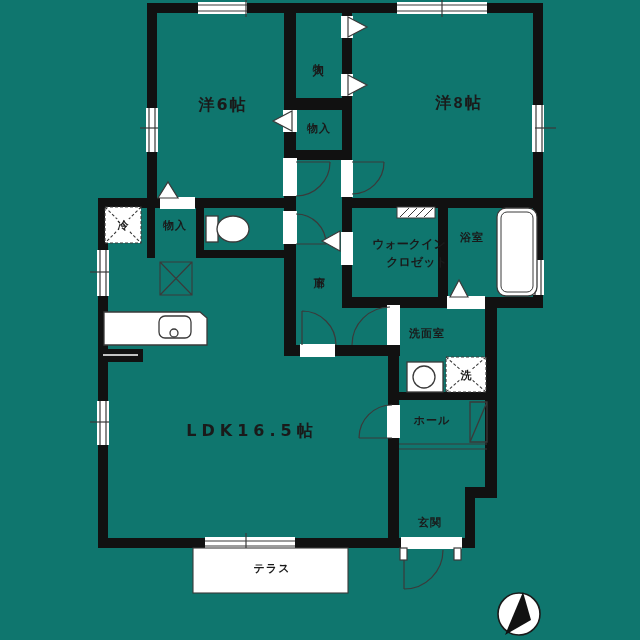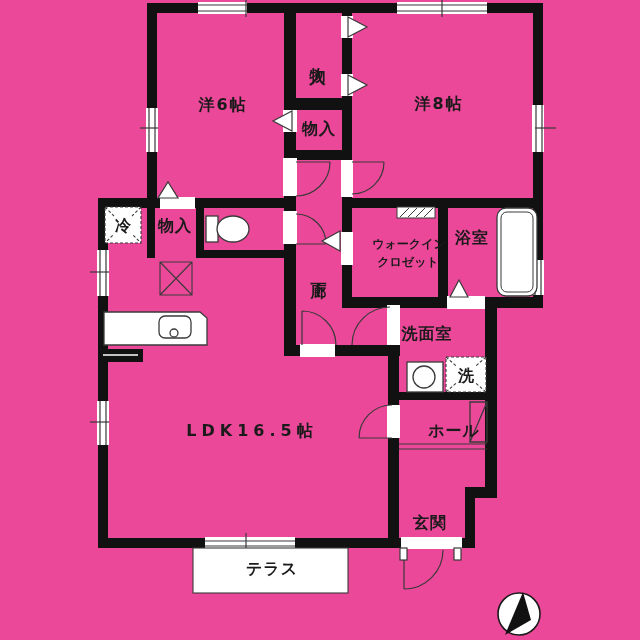--- a/index.html
+++ b/index.html
@@ -1,23 +1,23 @@
 <!DOCTYPE html>
 <html><head>
 <meta charset="utf-8">
 <style>
   html,body{margin:0;padding:0;background:#ffffff;}
   .plan{
-    position:relative;width:640px;height:640px;background:#ec4899;
+    position:relative;width:640px;height:640px;background:#0f766e;
     font-family:"DejaVu Sans",sans-serif;color:#1a1a1a;overflow:hidden;
   }
   .plan svg{position:absolute;left:0;top:0;}
   .lbl{
     position:absolute;transform:translate(-50%,-50%);
-    font-size:16px;font-weight:600;letter-spacing:1px;white-space:nowrap;
+    font-size:11px;font-weight:600;letter-spacing:1px;white-space:nowrap;
     color:#1a1a1a;line-height:1.3;text-align:center;
   }
   .lbl.big{font-size:16px;letter-spacing:5px;}
   .lbl.room{font-size:16px;letter-spacing:2px;}
   .lbl.vtext{writing-mode:vertical-rl;text-orientation:upright;letter-spacing:2px;}
   .lbl.onbox{background:#ffffff;padding:0 1px;letter-spacing:0;}
   .lbl.small{font-size:12px;letter-spacing:0;margin-left:14px;}
 </style>
 </head>
 <body>
@@ -155,29 +155,29 @@
       <rect x="193" y="548" width="155" height="45" stroke-width="1.1"></rect>
     </g>
 
     <g>
       <circle cx="519" cy="614" r="21" fill="#ffffff" stroke="#1a1a1a" stroke-width="1.6"></circle>
       <polygon points="523,592 505,635 531,620" fill="#111111" stroke="none"></polygon>
     </g>
   </svg>
 
   <div class="lbl room" style="left:223px;top:105px;">洋6帖</div>
-  <div class="lbl room" style="left:439px;top:104px;">洋8帖</div>
+  <div class="lbl room" style="left:459px;top:104px;font-family:Liberation Mono, monospace;">洋8帖</div>
   <div class="lbl vtext" style="left:317px;top:56px;">物入</div>
   <div class="lbl" style="left:319px;top:129px;">物入</div>
   <div class="lbl" style="left:175px;top:226px;">物入</div>
   <div class="lbl onbox" style="left:123px;top:226px;">冷</div>
   <div class="lbl vtext" style="left:318px;top:270px;">廊下</div>
   <div class="lbl small" style="left:395px;top:245px;">ウォークイン</div>
-  <div class="lbl small" style="left:394px;top:263px;">クロゼット</div>
+  <div class="lbl small" style="left:403px;top:263px;">クロゼット</div>
   <div class="lbl" style="left:472px;top:238px;">浴室</div>
   <div class="lbl" style="left:427px;top:334px;">洗面室</div>
   <div class="lbl onbox" style="left:466px;top:376px;">洗</div>
-  <div class="lbl" style="left:432px;top:431px;margin-left:22px;">ホール</div>
+  <div class="lbl" style="left:432px;top:421px;">ホール</div>
   <div class="lbl" style="left:430px;top:523px;">玄関</div>
   <div class="lbl big" style="left:252px;top:431px;">LDK16.5帖</div>
   <div class="lbl" style="left:272px;top:569px;">テラス</div>
 
 </div>
 
 </body></html>

